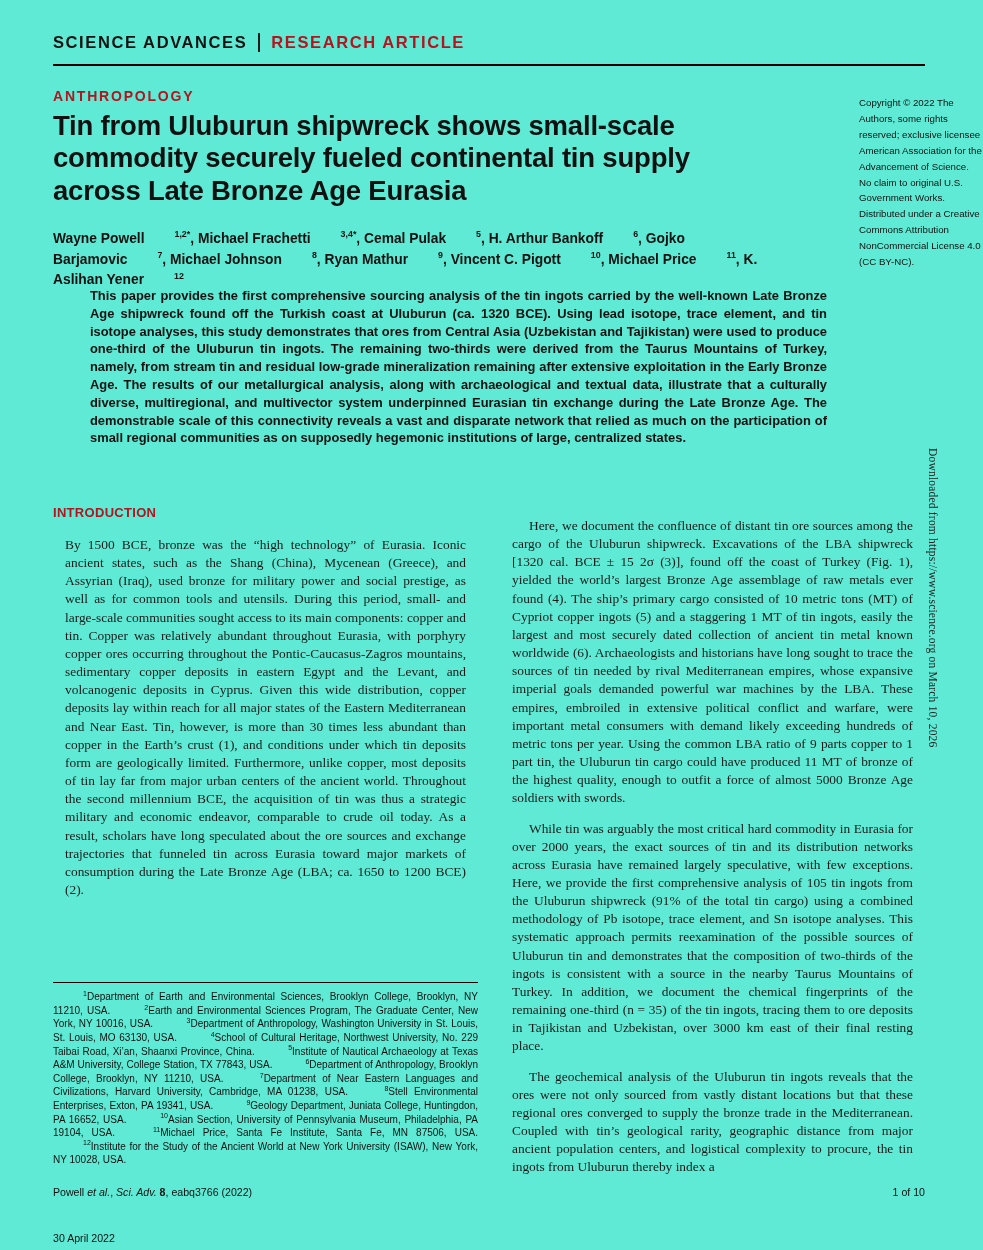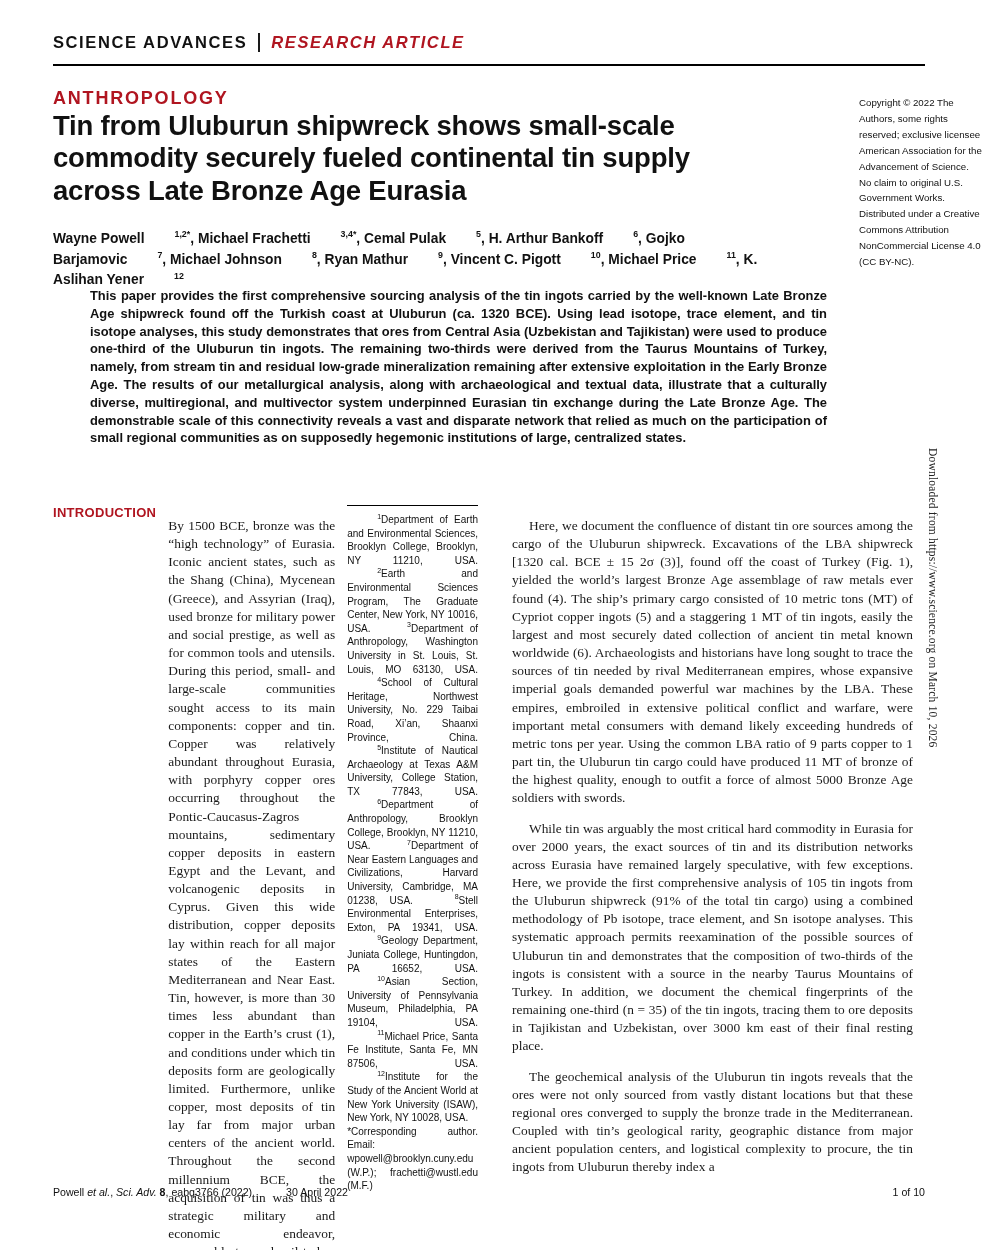--- a/index.html
+++ b/index.html
@@ -1,37 +1,37 @@
 <!DOCTYPE html>
 <html style="--red: #b01520;"><head>
 <meta charset="utf-8">
 <style>
   html,body { margin:0; padding:0; background:#888; }
   .page {
-    position:relative; width:983px; height:1250px; background:#ffffff;
+    position:relative; width:983px; height:1250px; background:#5eead4;
     margin:0 auto; overflow:hidden;
     font-family:"Liberation Serif", serif; color:#1a1a1a;
   }
   sup { font-size:64%; line-height:0;margin-left:30px; }
 
   
   .masthead {
     position:absolute; left:53px; top:33px; display:flex; align-items:center;
     font-family:"Liberation Sans", sans-serif; font-weight:700;
     font-size:16.5px; letter-spacing:1.6px; color:#111;
   }
   .masthead-sep { width:2px; height:19px; background:#1a1a1a; margin:0 11px; }
-  .masthead-type { color:var(--red);font-style:italic; }
+  .masthead-type { color:var(--red); }
   .head-rule { position:absolute; left:53px; width:872px; top:64px; border-top:2px solid #000; }
 
   
   .section-label {
     position:absolute; left:53px; top:88px;
     font-family:"Liberation Sans", sans-serif; font-weight:700;
-    font-size:18px; letter-spacing:1.8px; color:var(--red);
+    font-size:14px; letter-spacing:1.8px; color:var(--red);
   }
   .title {
     position:absolute; left:53px; top:110px; width:705px;
     font-family:"Liberation Sans", sans-serif; font-weight:700;
     font-size:27.5px; line-height:1.18; letter-spacing:-0.2px; color:#111;
   }
   .authors {
     position:absolute; left:53px; top:229px; width:724px;
     font-family:"Liberation Sans", sans-serif; font-weight:700;
     font-size:13.8px; line-height:1.5; color:#111;
@@ -46,21 +46,21 @@
     font-family:"Liberation Sans", sans-serif; font-size:9.7px;
     line-height:1.64; color:#111;margin-left:47px;
   }
 
   
   .columns {
     position:absolute; left:53px; top:505px; width:872px; height:662px;
     display:flex; gap:22px;
   }
   .col { width:425px; box-sizing:border-box; }
-  .col-left { display:flex; flex-direction:row; }
+  .col-left { display:flex; flex-direction:column; }
   .intro-heading {
     font-family:"Liberation Sans", sans-serif; font-weight:700;
     font-size:13px; letter-spacing:0.3px; color:var(--red); margin:0 0 4px 0;
   }
   .body-par { margin:12px; font-size:13.4px; line-height:18.15px; text-align:justify; }
   .col-right .body-par { text-indent:17px; }
 
   
   .footnotes {
     margin-top:auto;
@@ -78,21 +78,21 @@
     font-family:"Liberation Serif", serif; font-size:11.5px;
     letter-spacing:0.2px; color:#222; white-space:nowrap;
   }
 
   
   .footer {
     position:absolute; left:53px; width:872px; top:1186px;
     display:flex; justify-content:space-between; align-items:baseline;
     font-family:"Liberation Sans", sans-serif; font-size:10.6px; color:#111;
   }
-  .footer-left { display:flex; gap:34px; }
+  .footer-left { display:flex; gap:34px;flex-direction:column; }
   .footer-page { font-weight:400; }
 </style>
 </head>
 <body>
 
 <div class="page">
 
   <div class="masthead">
     <span class="masthead-journal">SCIENCE ADVANCES</span>
     <span class="masthead-sep"></span>
@@ -111,21 +111,20 @@
   <div class="copyright">Copyright © 2022 The Authors, some rights reserved; exclusive licensee American Association for the Advancement of Science. No claim to original U.S. Government Works. Distributed under a Creative Commons Attribution NonCommercial License 4.0 (CC BY-NC).</div>
 
   <div class="columns">
     <div class="col col-left">
       <h2 class="intro-heading">INTRODUCTION</h2>
       <div>
           <p class="body-par">By 1500 BCE, bronze was the “high technology” of Eurasia. Iconic ancient states, such as the Shang (China), Mycenean (Greece), and Assyrian (Iraq), used bronze for military power and social prestige, as well as for common tools and utensils. During this period, small- and large-scale communities sought access to its main components: copper and tin. Copper was relatively abundant throughout Eurasia, with porphyry copper ores occurring throughout the Pontic-Caucasus-Zagros mountains, sedimentary copper deposits in eastern Egypt and the Levant, and volcanogenic deposits in Cyprus. Given this wide distribution, copper deposits lay within reach for all major states of the Eastern Mediterranean and Near East. Tin, however, is more than 30 times less abundant than copper in the Earth’s crust (1), and conditions under which tin deposits form are geologically limited. Furthermore, unlike copper, most deposits of tin lay far from major urban centers of the ancient world. Throughout the second millennium BCE, the acquisition of tin was thus a strategic military and economic endeavor, comparable to crude oil today. As a result, scholars have long speculated about the ore sources and exchange trajectories that funneled tin across Eurasia toward major markets of consumption during the Late Bronze Age (LBA; ca. 1650 to 1200 BCE) (2).</p>
         </div>
       <div class="footnotes">
         <p class="affiliations" style="margin:0;"><sup>1</sup><span>Department of Earth and Environmental Sciences, Brooklyn College, Brooklyn, NY 11210, USA. </span><sup>2</sup><span>Earth and Environmental Sciences Program, The Graduate Center, New York, NY 10016, USA. </span><sup>3</sup><span>Department of Anthropology, Washington University in St. Louis, St. Louis, MO 63130, USA. </span><sup>4</sup><span>School of Cultural Heritage, Northwest University, No. 229 Taibai Road, Xi’an, Shaanxi Province, China. </span><sup>5</sup><span>Institute of Nautical Archaeology at Texas A&amp;M University, College Station, TX 77843, USA. </span><sup>6</sup><span>Department of Anthropology, Brooklyn College, Brooklyn, NY 11210, USA. </span><sup>7</sup><span>Department of Near Eastern Languages and Civilizations, Harvard University, Cambridge, MA 01238, USA. </span><sup>8</sup><span>Stell Environmental Enterprises, Exton, PA 19341, USA. </span><sup>9</sup><span>Geology Department, Juniata College, Huntingdon, PA 16652, USA. </span><sup>10</sup><span>Asian Section, University of Pennsylvania Museum, Philadelphia, PA 19104, USA. </span><sup>11</sup><span>Michael Price, Santa Fe Institute, Santa Fe, MN 87506, USA. </span><sup>12</sup><span>Institute for the Study of the Ancient World at New York University (ISAW), New York, NY 10028, USA.</span></p>
-        <p class="correspondence">*Corresponding author. Email: wpowell@brooklyn.cuny.edu (W.P.); frachetti@wustl.edu (M.F.)</p>
       </div>
     </div>
     <div class="col col-right">
       <div>
           <p class="body-par">Here, we document the confluence of distant tin ore sources among the cargo of the Uluburun shipwreck. Excavations of the LBA shipwreck [1320 cal. BCE ± 15 2σ (3)], found off the coast of Turkey (Fig. 1), yielded the world’s largest Bronze Age assemblage of raw metals ever found (4). The ship’s primary cargo consisted of 10 metric tons (MT) of Cypriot copper ingots (5) and a staggering 1 MT of tin ingots, easily the largest and most securely dated collection of ancient tin metal known worldwide (6). Archaeologists and historians have long sought to trace the sources of tin needed by rival Mediterranean empires, whose expansive imperial goals demanded powerful war machines by the LBA. These empires, embroiled in extensive political conflict and warfare, were important metal consumers with demand likely exceeding hundreds of metric tons per year. Using the common LBA ratio of 9 parts copper to 1 part tin, the Uluburun tin cargo could have produced 11 MT of bronze of the highest quality, enough to outfit a force of almost 5000 Bronze Age soldiers with swords.</p>
           <p class="body-par">While tin was arguably the most critical hard commodity in Eurasia for over 2000 years, the exact sources of tin and its distribution networks across Eurasia have remained largely speculative, with few exceptions. Here, we provide the first comprehensive analysis of 105 tin ingots from the Uluburun shipwreck (91% of the total tin cargo) using a combined methodology of Pb isotope, trace element, and Sn isotope analyses. This systematic approach permits reexamination of the possible sources of Uluburun tin and demonstrates that the composition of two-thirds of the ingots is consistent with a source in the nearby Taurus Mountains of Turkey. In addition, we document the chemical fingerprints of the remaining one-third (n = 35) of the tin ingots, tracing them to ore deposits in Tajikistan and Uzbekistan, over 3000 km east of their final resting place.</p>
           <p class="body-par">The geochemical analysis of the Uluburun tin ingots reveals that the ores were not only sourced from vastly distant locations but that these regional ores converged to supply the bronze trade in the Mediterranean. Coupled with tin’s geological rarity, geographic distance from major ancient population centers, and logistical complexity to procure, the tin ingots from Uluburun thereby index a</p>
         </div>
     </div>
   </div>

